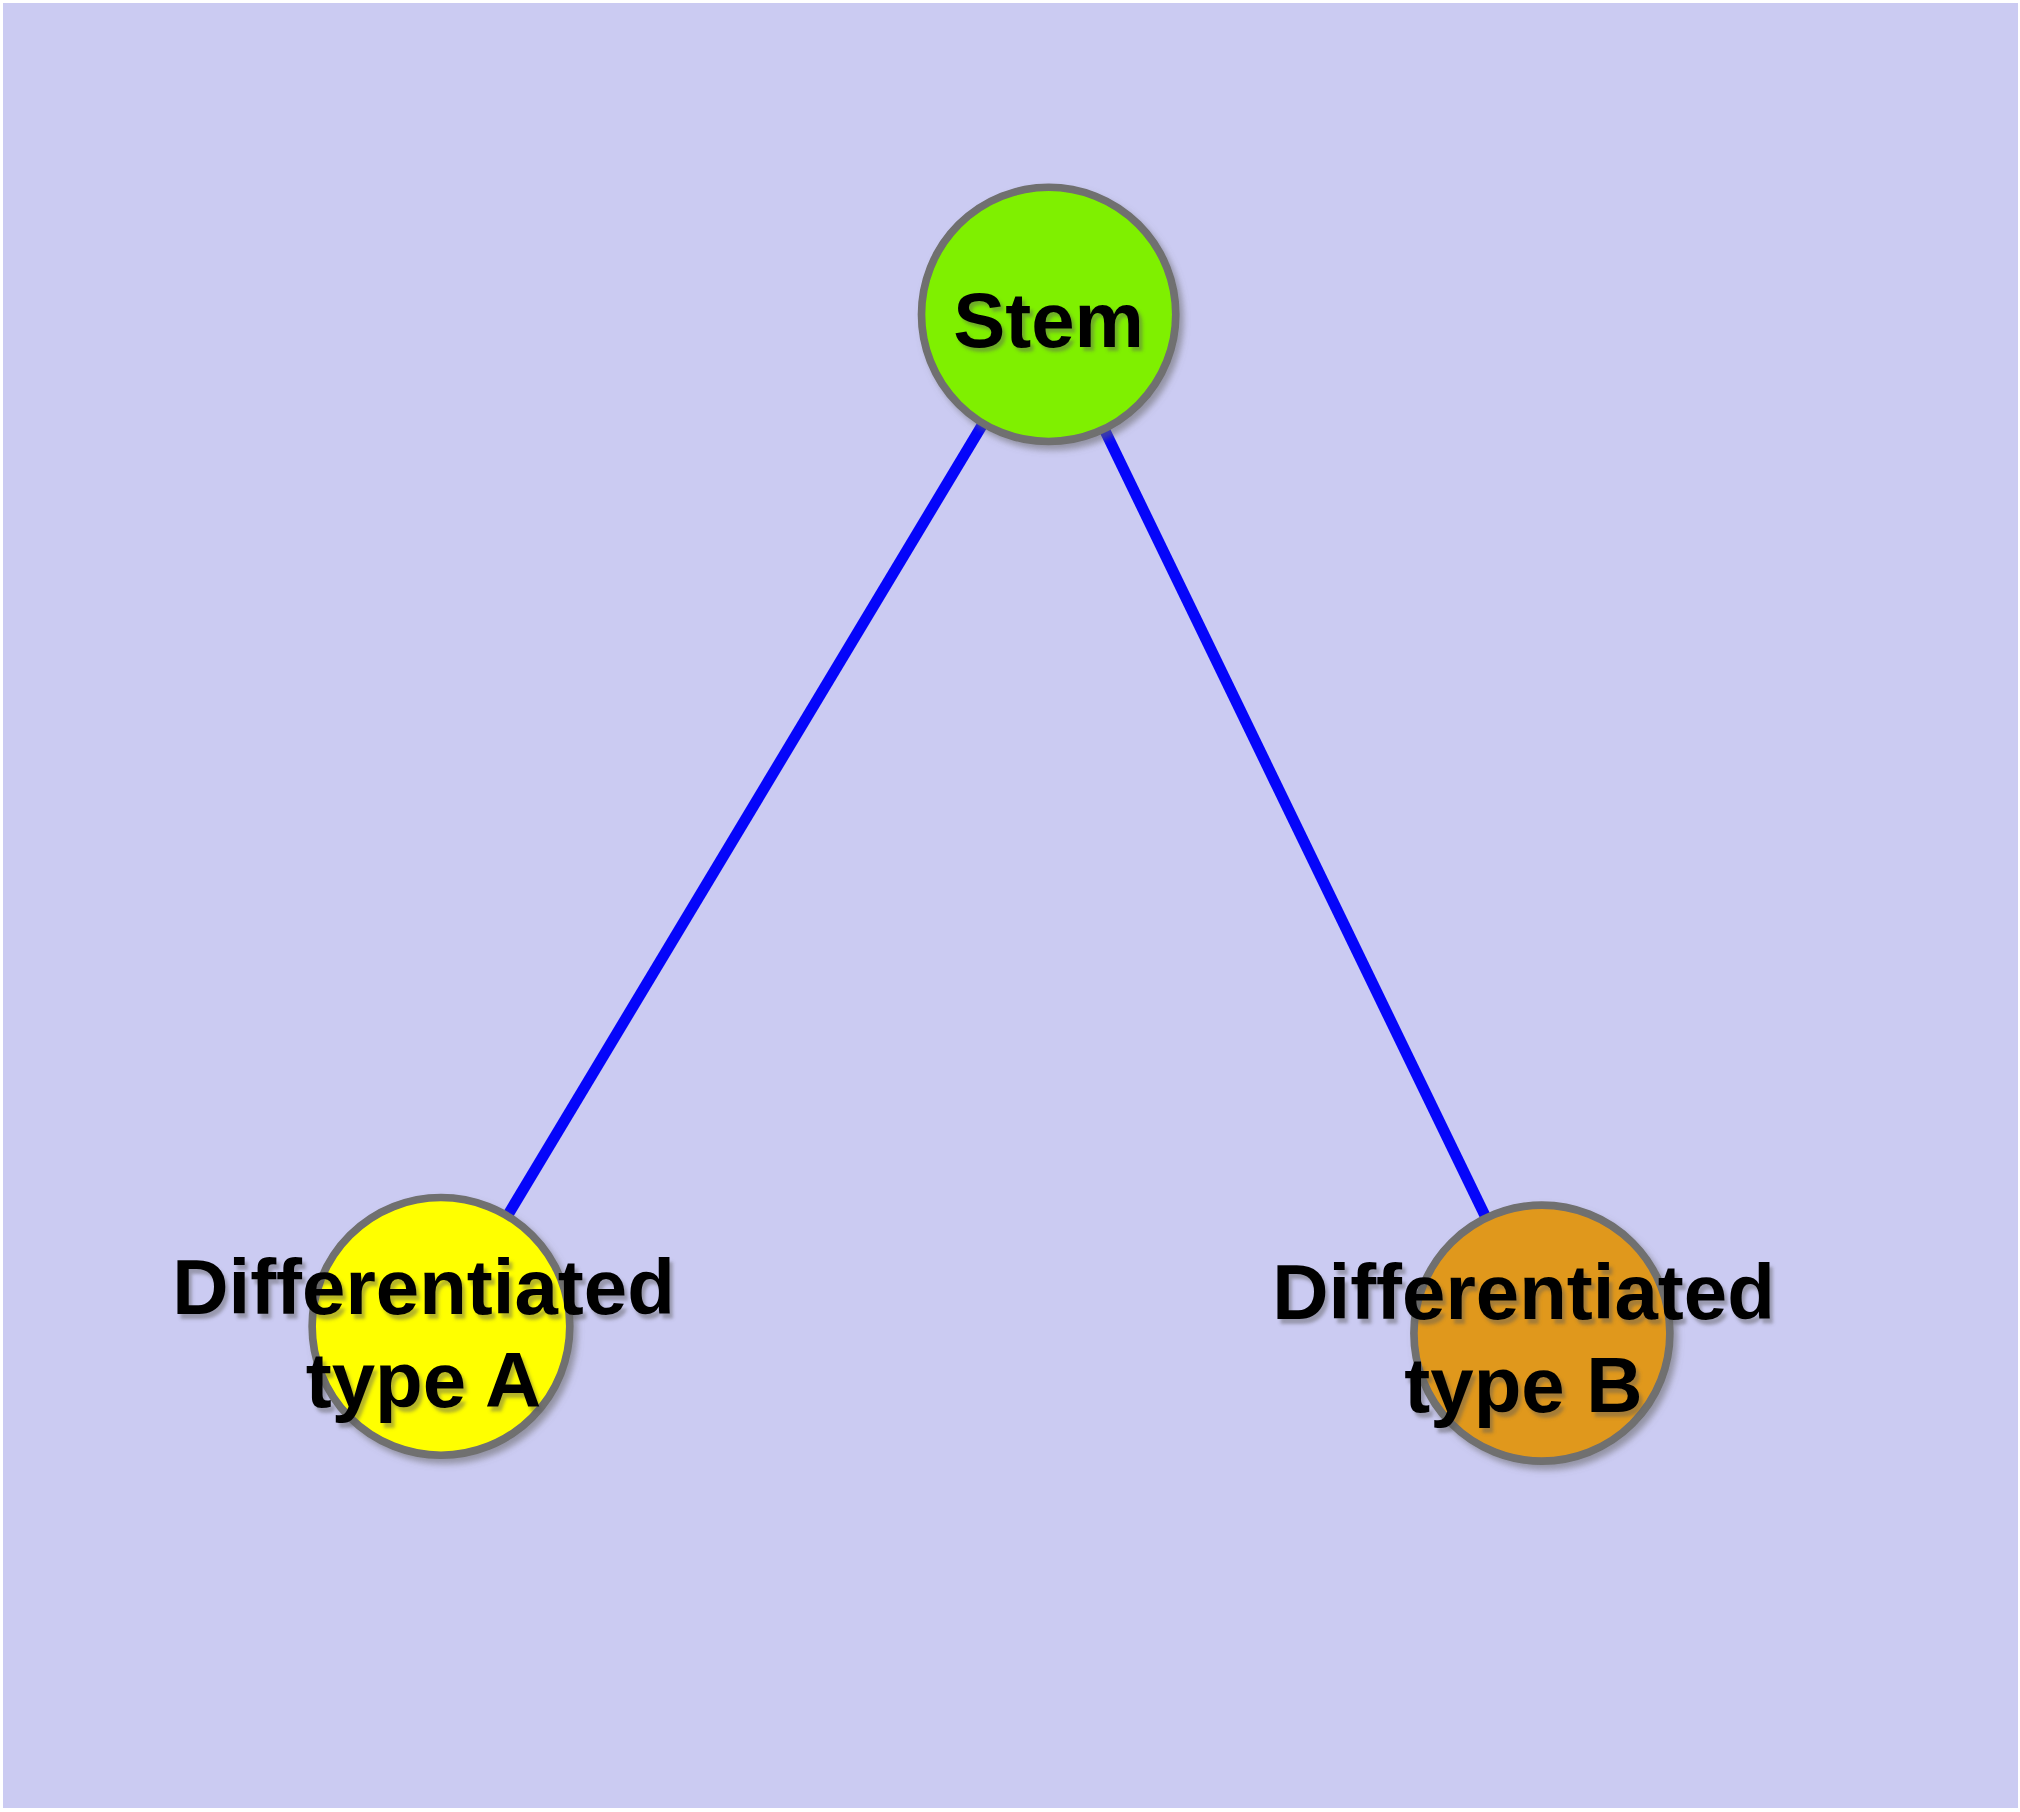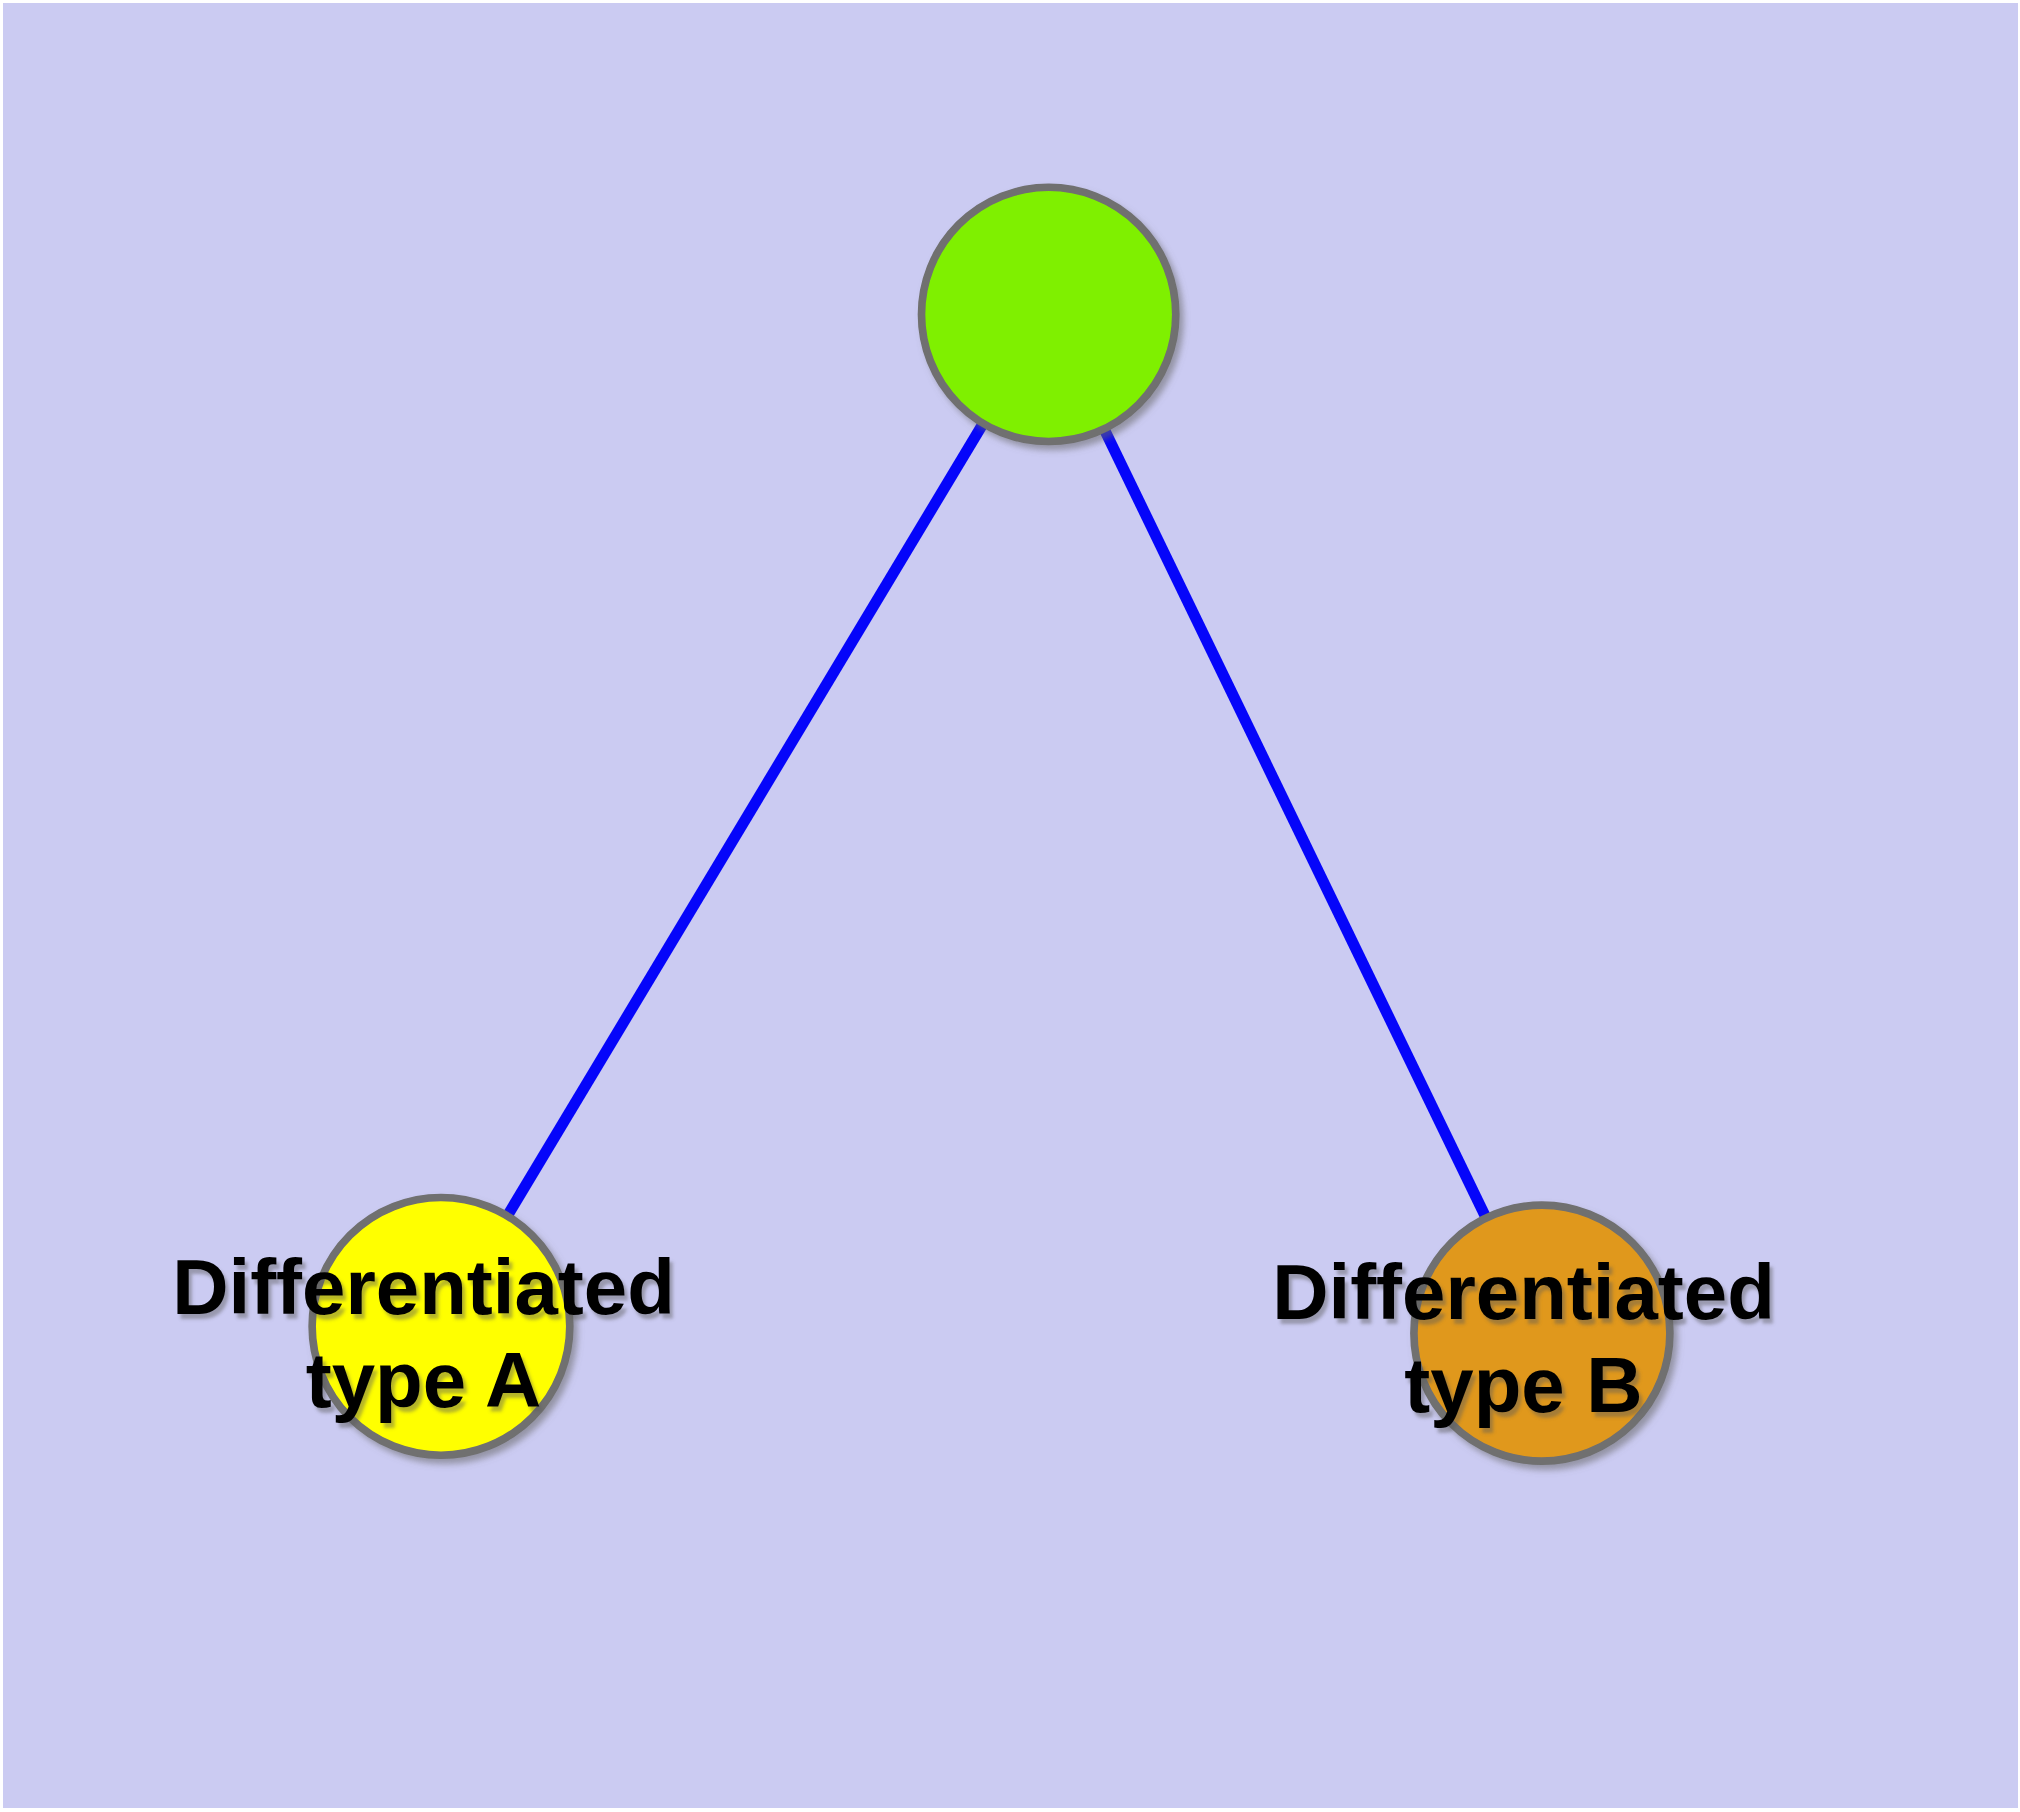--- a/index.html
+++ b/index.html
@@ -61,18 +61,19 @@
     </defs>
 
     <line x1="1237" y1="371" x2="520" y2="1565" stroke="#0505fa"></line>
     <line x1="1237" y1="371" x2="1819" y2="1573" stroke="#0505fa"></line>
 
     <circle filter="url(#nodeShadow)" cx="1237" cy="371" r="150" fill="#7ff000" stroke="#6f6f6f"></circle>
     <circle filter="url(#nodeShadow)" cx="520" cy="1565" r="152" fill="#ffff00" stroke="#6f6f6f"></circle>
     <circle filter="url(#nodeShadow)" cx="1819" cy="1573" r="151" fill="#e0981f" stroke="#6f6f6f"></circle>
   </svg>
 
+  <div class="node-label label-stem">Stem</div>
   <div class="node-label label-type-a">Differentiated
 type A</div>
   <div class="node-label label-type-b">Differentiated
 type B</div>
 </div>
 
 
 </body></html>

